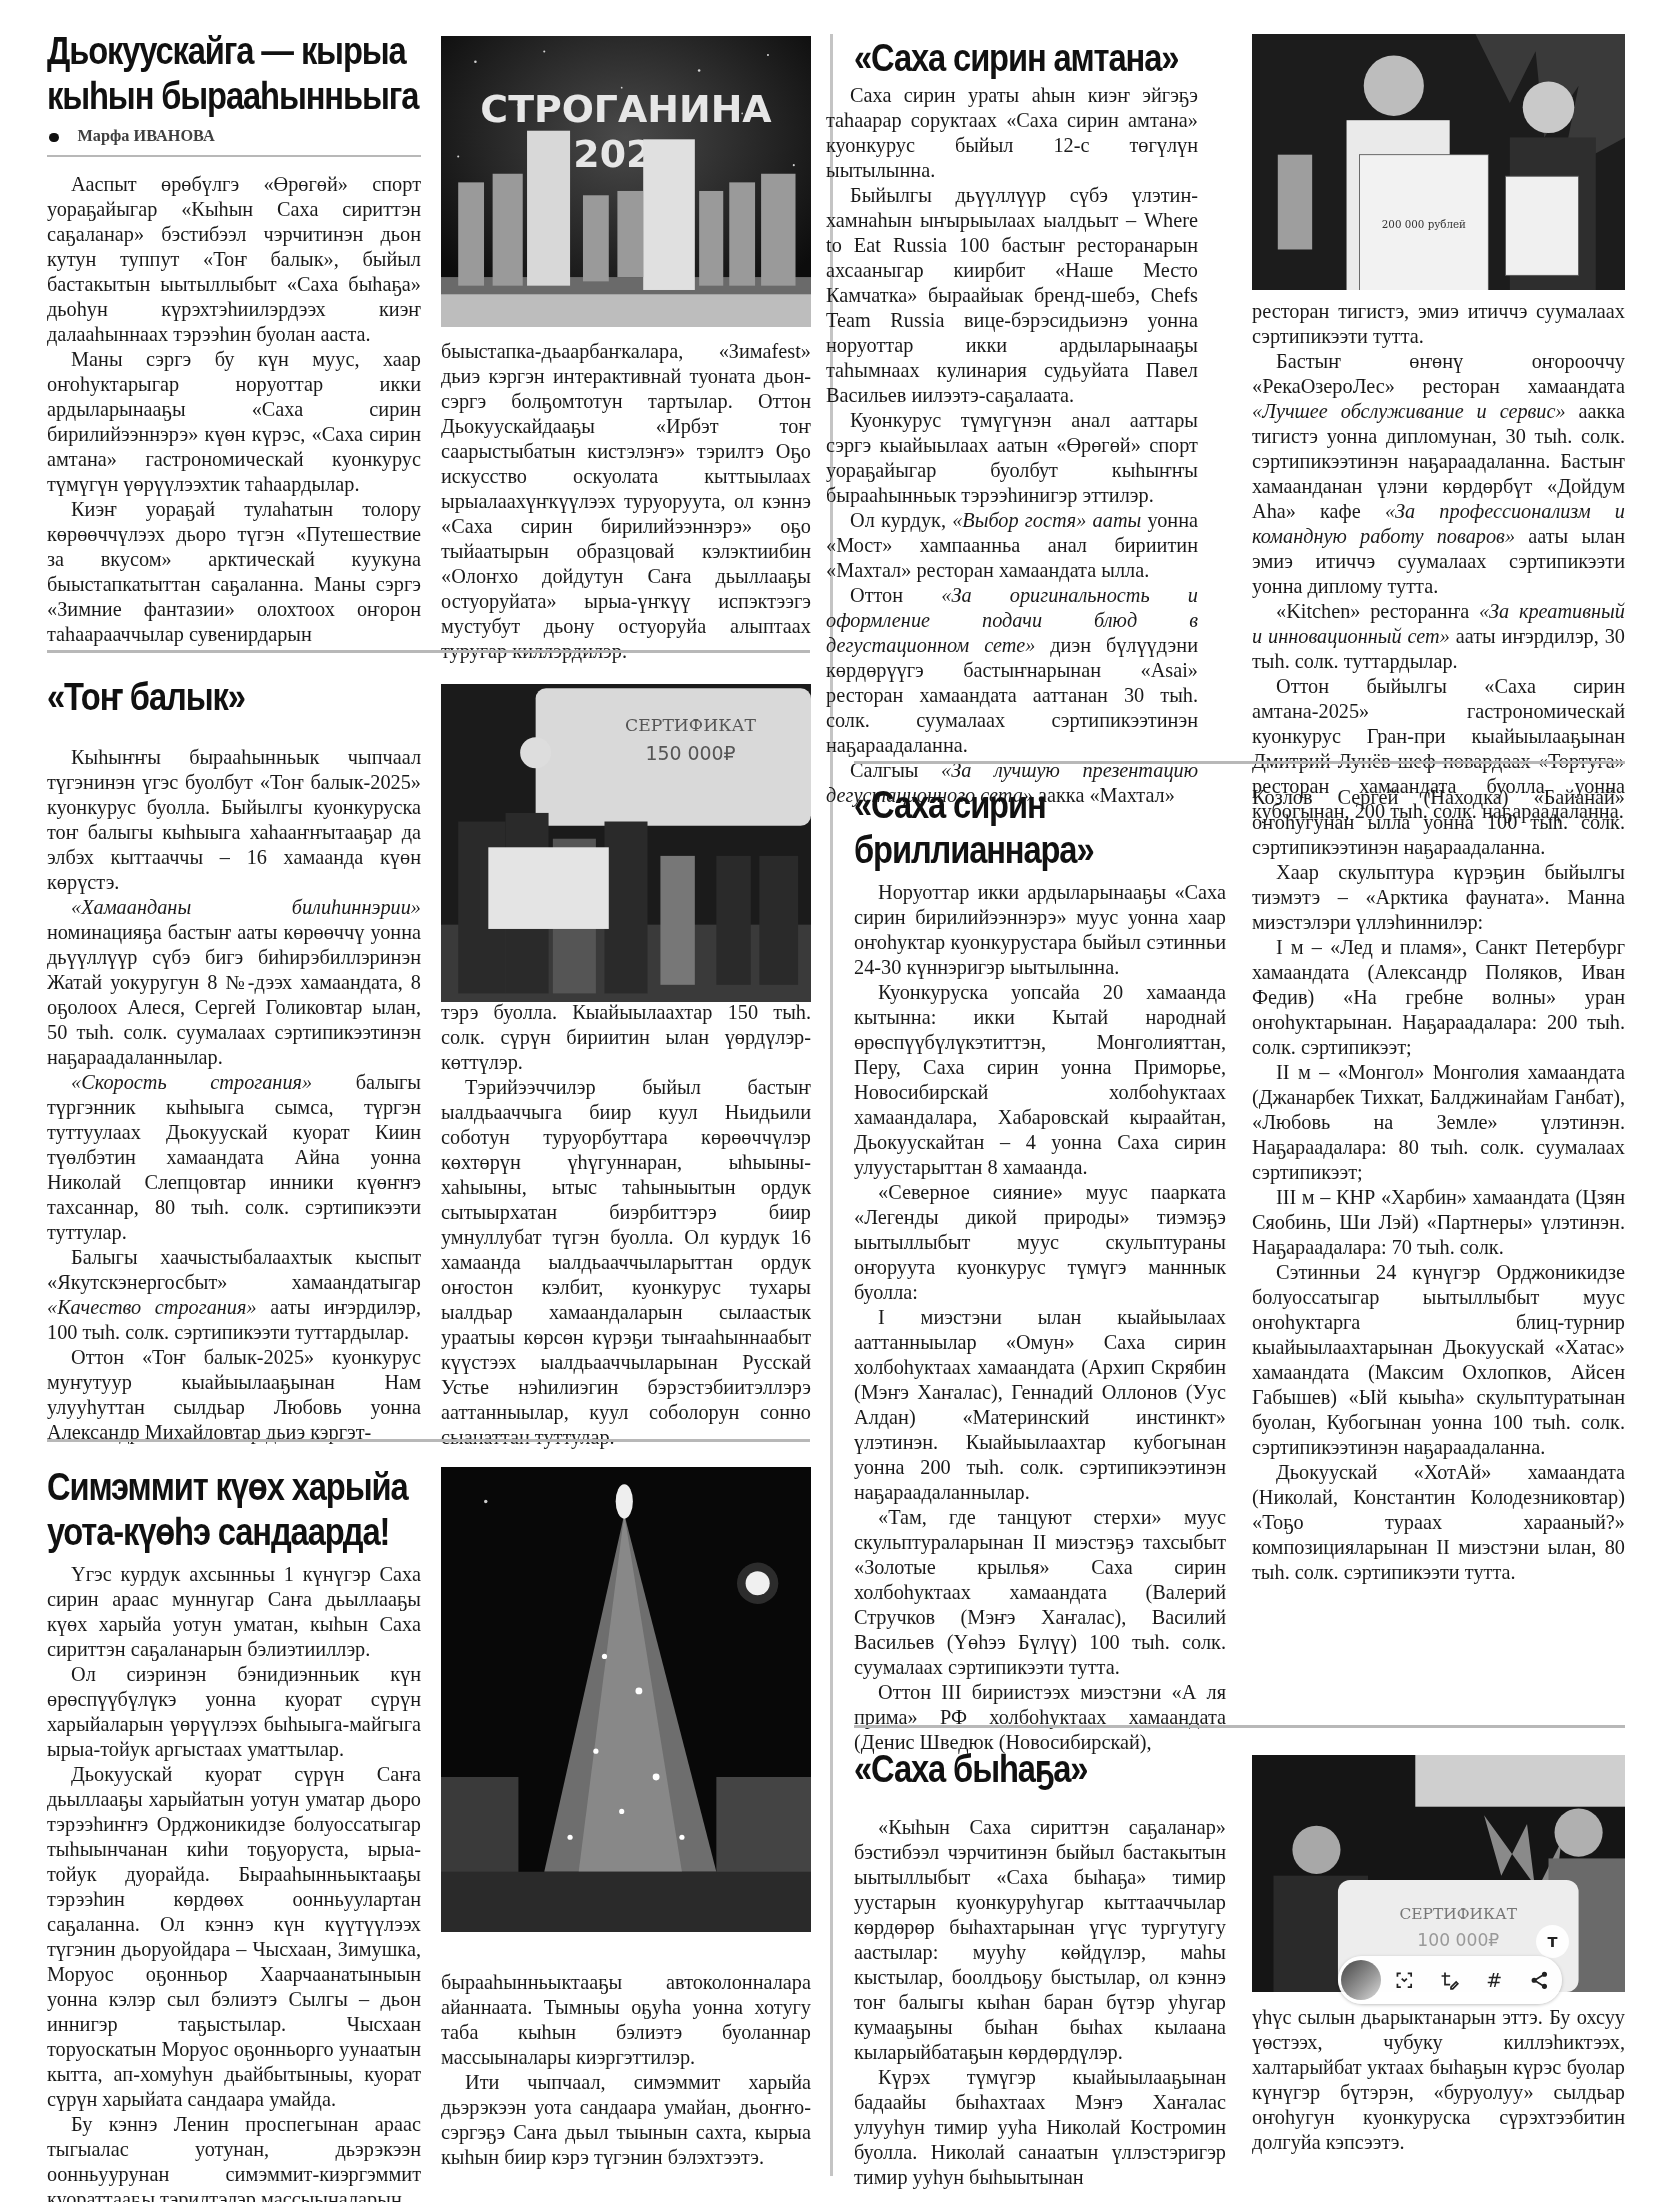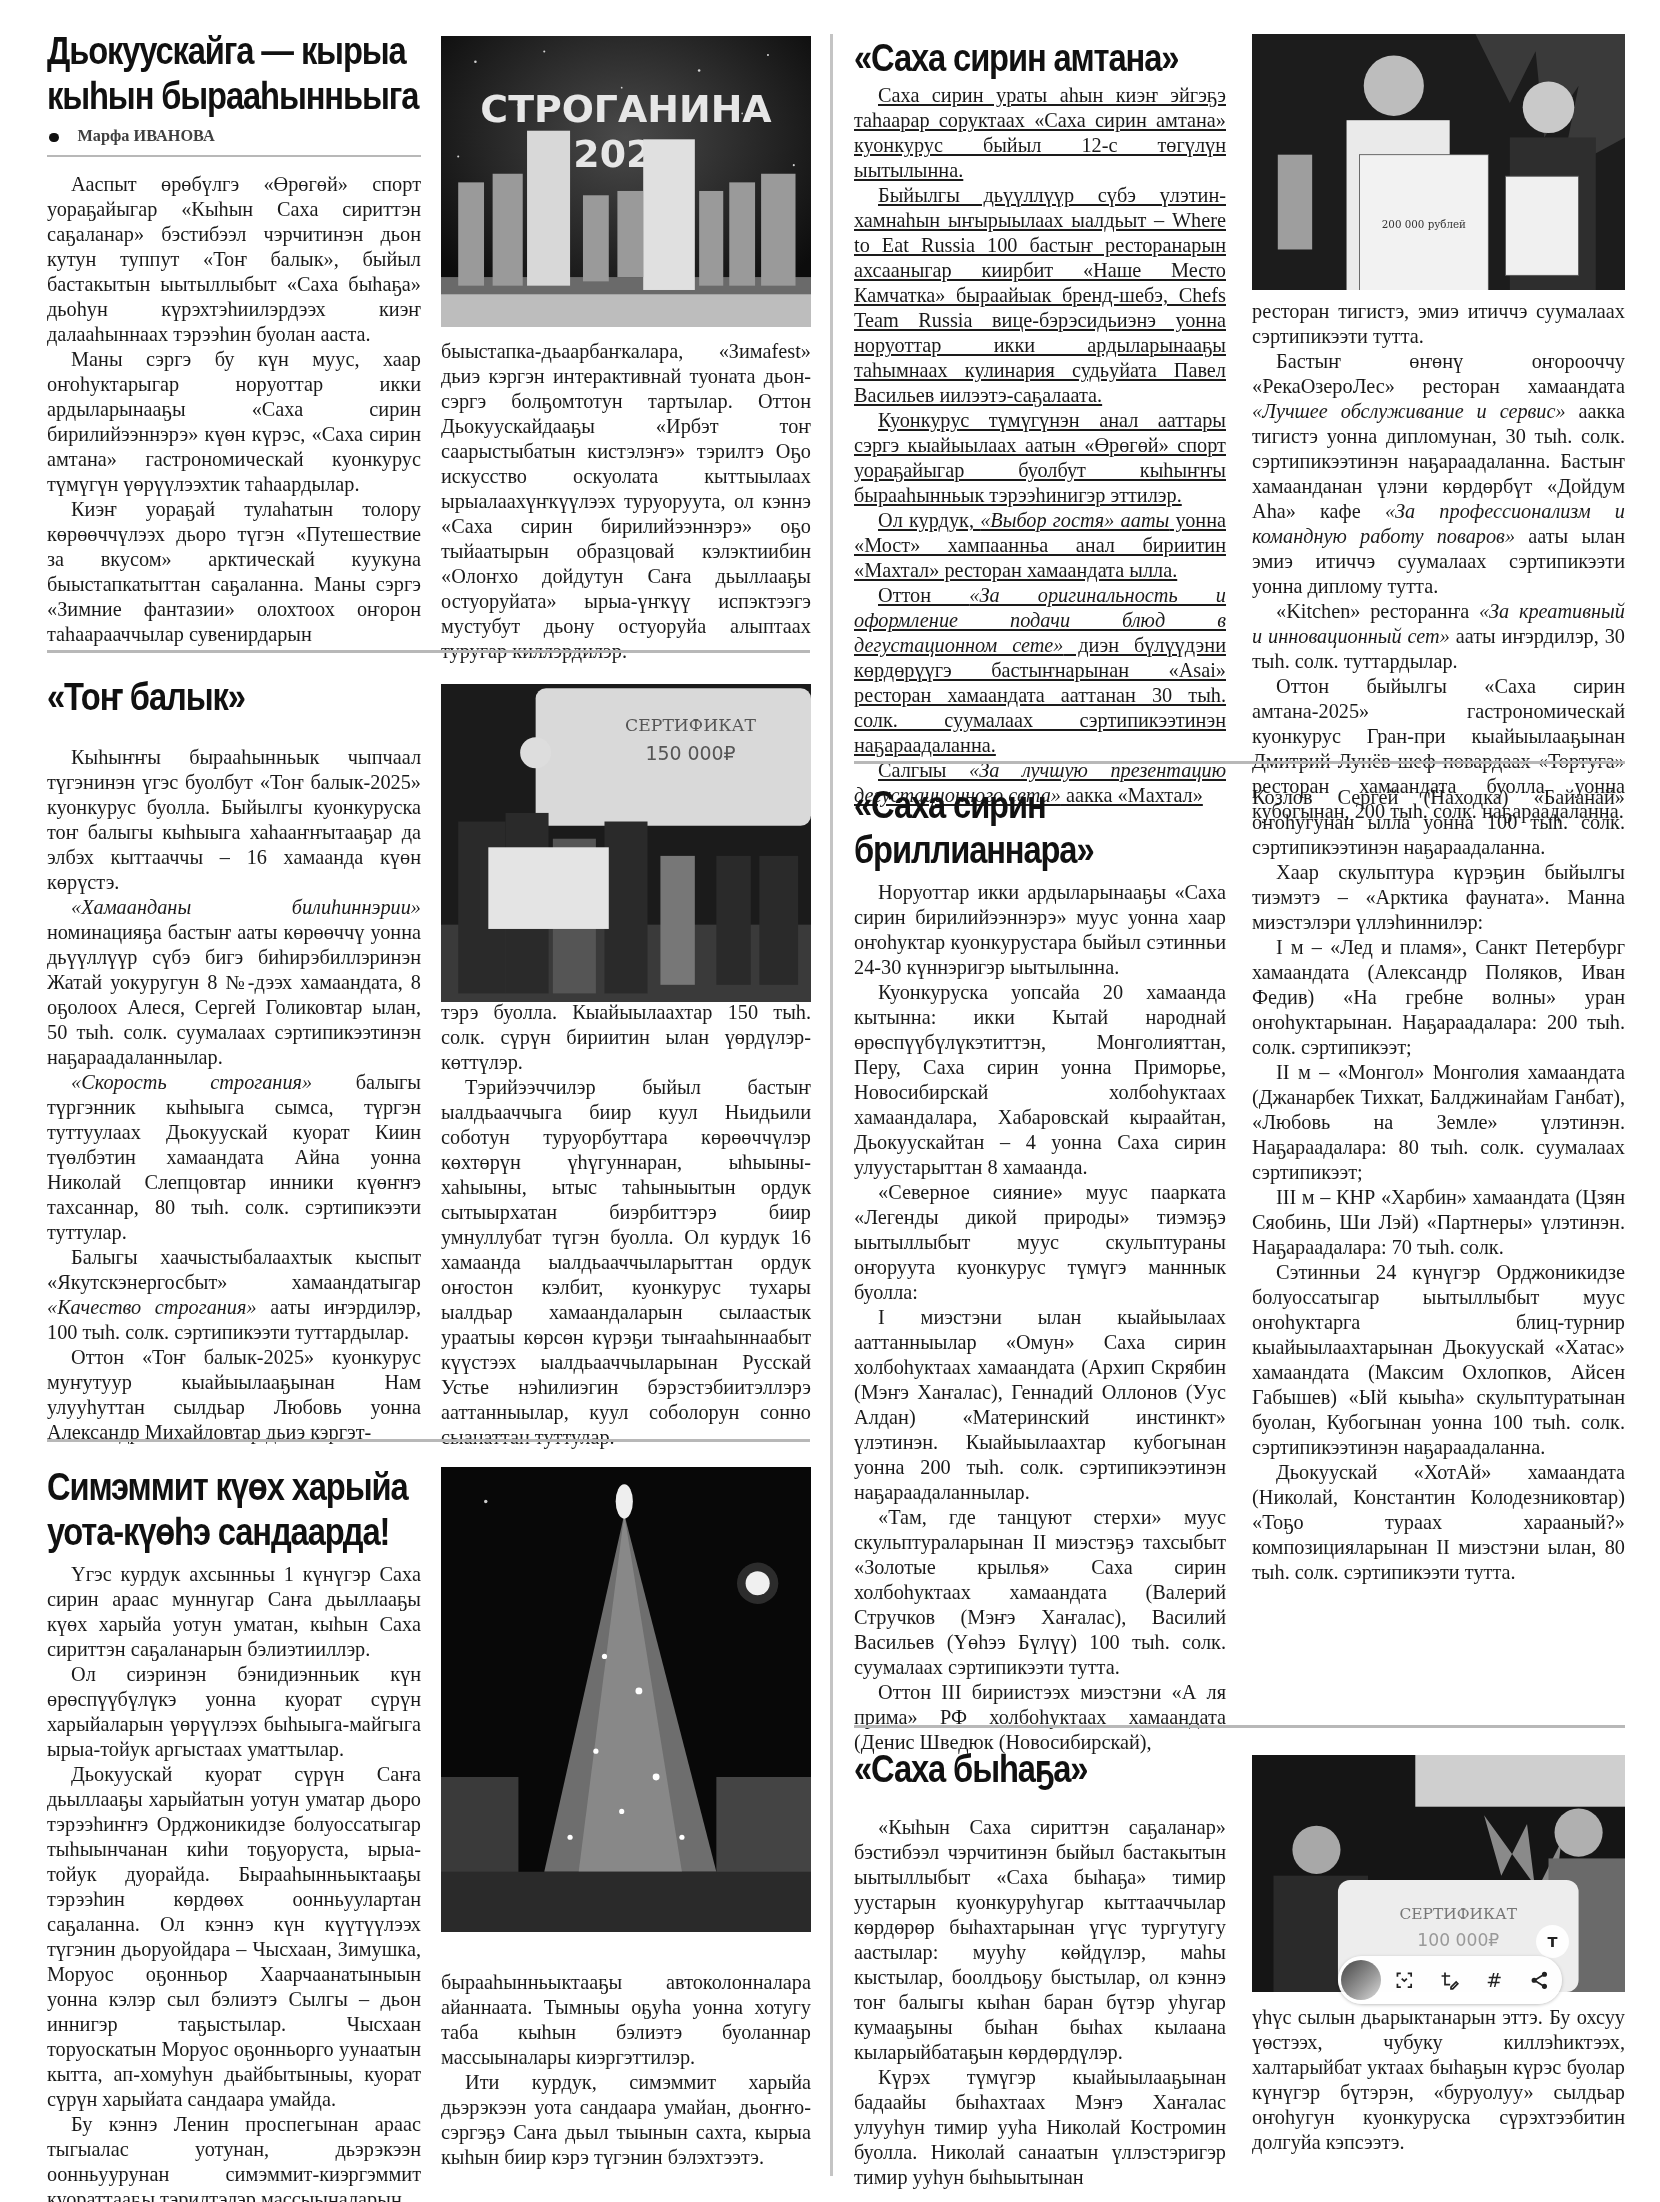--- a/index.html
+++ b/index.html
@@ -157,21 +157,21 @@
 </div>
 
 <div class="col" style="left:47px;top:1562px;width:374px;">
   <p>Үгэс курдук ахсынньы 1 күнүгэр Саха сирин араас муннугар Саҥа дьыллааҕы күөх харыйа уотун уматан, кыһын Саха сириттэн саҕаланарын бэлиэтииллэр.</p>
   <p>Ол сиэринэн бэнидиэнньик күн өрөспүүбүлүкэ уонна куорат сүрүн харыйаларын үөрүүлээх быһыыга-майгыга ырыа-тойук аргыстаах уматтылар.</p>
   <p>Дьокуускай куорат сүрүн Саҥа дьыллааҕы харыйатын уотун уматар дьоро тэрээһиҥҥэ Орджоникидзе болуоссатыгар тыһыынчанан киһи тоҕуоруста, ырыа-тойук дуорайда. Бырааһынньыктааҕы тэрээһин көрдөөх оонньуулартан саҕаланна. Ол кэннэ күн күүтүүлээх түгэнин дьоруойдара – Чысхаан, Зимушка, Моруос оҕонньор Хаарчаанатыныын уонна кэлэр сыл бэлиэтэ Сылгы – дьон иннигэр таҕыстылар. Чысхаан торуоскатын Моруос оҕонньорго уунаатын кытта, ап-хомуһун дьайбытыныы, куорат сүрүн харыйата сандаара умайда.</p>
   <p>Бу кэннэ Ленин проспегынан араас тыгыалас уотунан, дьэрэкээн оонньуурунан симэммит-киэргэммит куораттааҕы тэрилтэлэр массыыналарын</p>
 </div>
 <div class="col" style="left:441px;top:1970px;width:370px;">
   <p class="noind">бырааһынньыктааҕы автоколонналара айаннаата. Тымныы оҕуһа уонна хотугу таба кыһын бэлиэтэ буоланнар массыыналары киэргэттилэр.</p>
-  <p>Ити курдук, симэммит харыйа дьэрэкээн уота сандаара умайан, дьоҥҥо-сэргэҕэ Саҥа дьыл тыынын сахта, кырыа кыһын биир кэрэ түгэнин бэлэхтээтэ.</p>
+  <p>Ити чыпчаал, симэммит харыйа дьэрэкээн уота сандаара умайан, дьоҥҥо-сэргэҕэ Саҥа дьыл тыынын сахта, кырыа кыһын биир кэрэ түгэнин бэлэхтээтэ.</p>
 </div>
 
 <div class="vr" style="left:830px;top:34px;height:2142px;"></div>
 
 <div class="headline" style="left:854px;top:36px;">
   <div>«Саха сирин амтана»</div>
 </div>
 <div class="photo" style="left:1252px;top:34px;width:373px;height:256px;">
   <svg viewBox="0 0 434 297" preserveAspectRatio="none">
     <rect width="434" height="297" fill="#1c1c1c"></rect>
@@ -180,21 +180,21 @@
     <rect x="110" y="100" width="120" height="200" fill="#eaeaea"></rect>
     <circle cx="345" cy="85" r="30" fill="#c9c9c9"></circle>
     <rect x="300" y="120" width="100" height="180" fill="#2e2e2e"></rect>
     <rect x="30" y="140" width="40" height="110" fill="#9e9e9e"></rect>
     <rect x="125" y="140" width="150" height="160" fill="#f2f2f2" stroke="#555"></rect>
     <text x="200" y="225" text-anchor="middle" font-family="DejaVu Serif, serif" font-size="12" fill="#333">200 000 рублей</text>
     <rect x="295" y="165" width="85" height="115" fill="#f0f0f0" stroke="#555"></rect>
   </svg>
 </div>
 
-<div class="col" style="left:854px;top:83px;width:372px;text-decoration:underline;">
+<div class="col" style="left:826px;top:83px;width:372px;">
   <p>Саха сирин ураты аһын киэҥ эйгэҕэ таһаарар соруктаах «Саха сирин амтана» куонкурус быйыл 12-с төгүлүн ыытылынна.</p>
   <p>Быйылгы дьүүллүүр сүбэ үлэтин-хамнаһын ыҥырыылаах ыалдьыт – Where to Eat Russia 100 бастыҥ ресторанарын ахсааныгар киирбит «Наше Место Камчатка» быраайыак бренд-шебэ, Chefs Team Russia вице-бэрэсидьиэнэ уонна норуоттар икки ардыларынааҕы таһымнаах кулинария судьуйата Павел Васильев иилээтэ-саҕалаата.</p>
   <p>Куонкурус түмүгүнэн анал ааттары сэргэ кыайыылаах аатын «Өрөгөй» спорт уораҕайыгар буолбут кыһыҥҥы бырааһынньык тэрээһинигэр эттилэр.</p>
   <p>Ол курдук, <i>«Выбор гостя» ааты</i> уонна «Мост» хампаанньа анал бириитин «Махтал» ресторан хамаандата ылла.</p>
   <p>Оттон <i>«За оригинальность и оформление подачи блюд в дегустационном сете»</i> диэн бүлүүдэни көрдөрүүгэ бастыҥнарынан «Asai» ресторан хамаандата ааттанан 30 тыһ. солк. суумалаах сэртипикээтинэн наҕараадаланна.</p>
   <p>Салгыы <i>«За лучшую презентацию дегустационного сета»</i> аакка «Махтал»</p>
 </div>
 <div class="col" style="left:1252px;top:299px;width:373px;">
   <p class="noind">ресторан тигистэ, эмиэ итиччэ суумалаах сэртипикээти тутта.</p>
   <p>Бастыҥ өҥөнү оҥорооччу «РекаОзероЛес» ресторан хамаандата <i>«Лучшее обслуживание и сервис»</i> аакка тигистэ уонна дипломунан, 30 тыһ. солк. сэртипикээтинэн наҕараадаланна. Бастыҥ хамаанданан үлэни көрдөрбүт «Дойдум Аһа» кафе <i>«За профессионализм и командную работу поваров»</i> ааты ылан эмиэ итиччэ суумалаах сэртипикээти уонна диплому тутта.</p>

